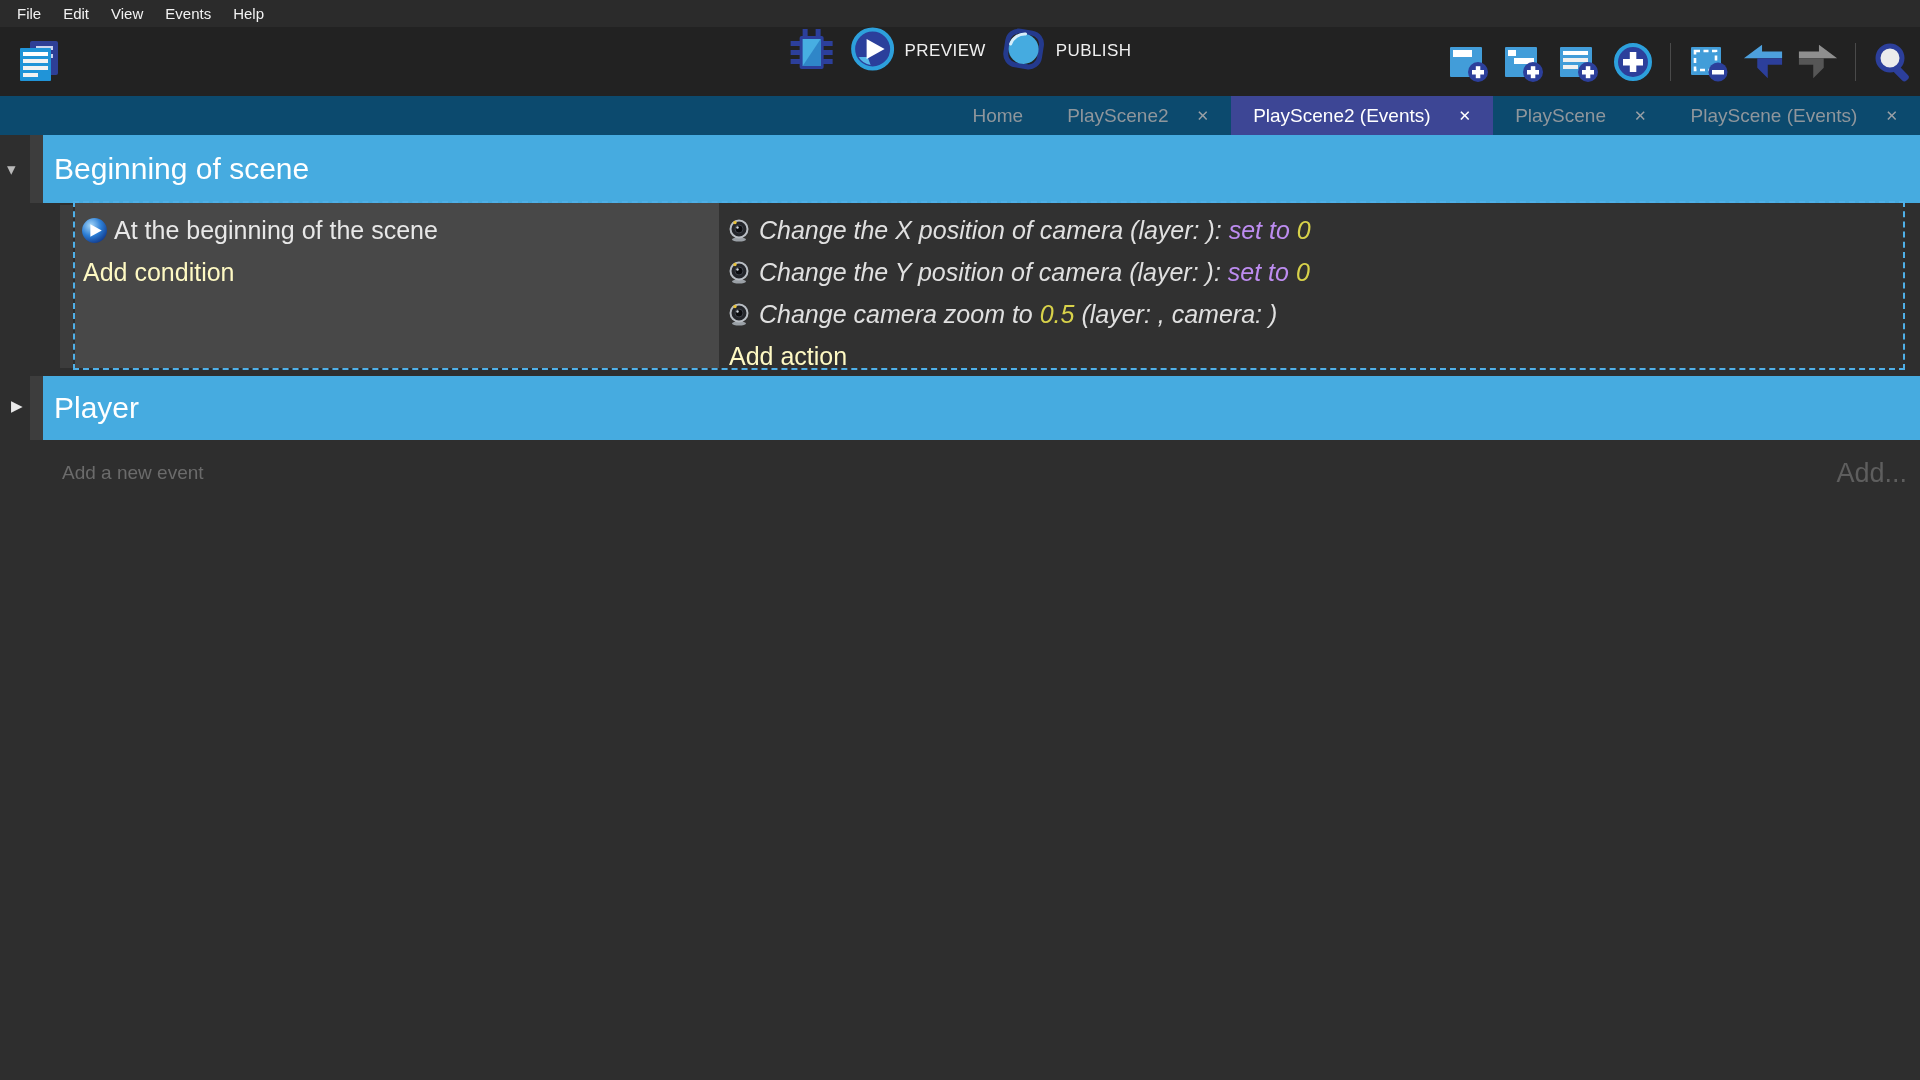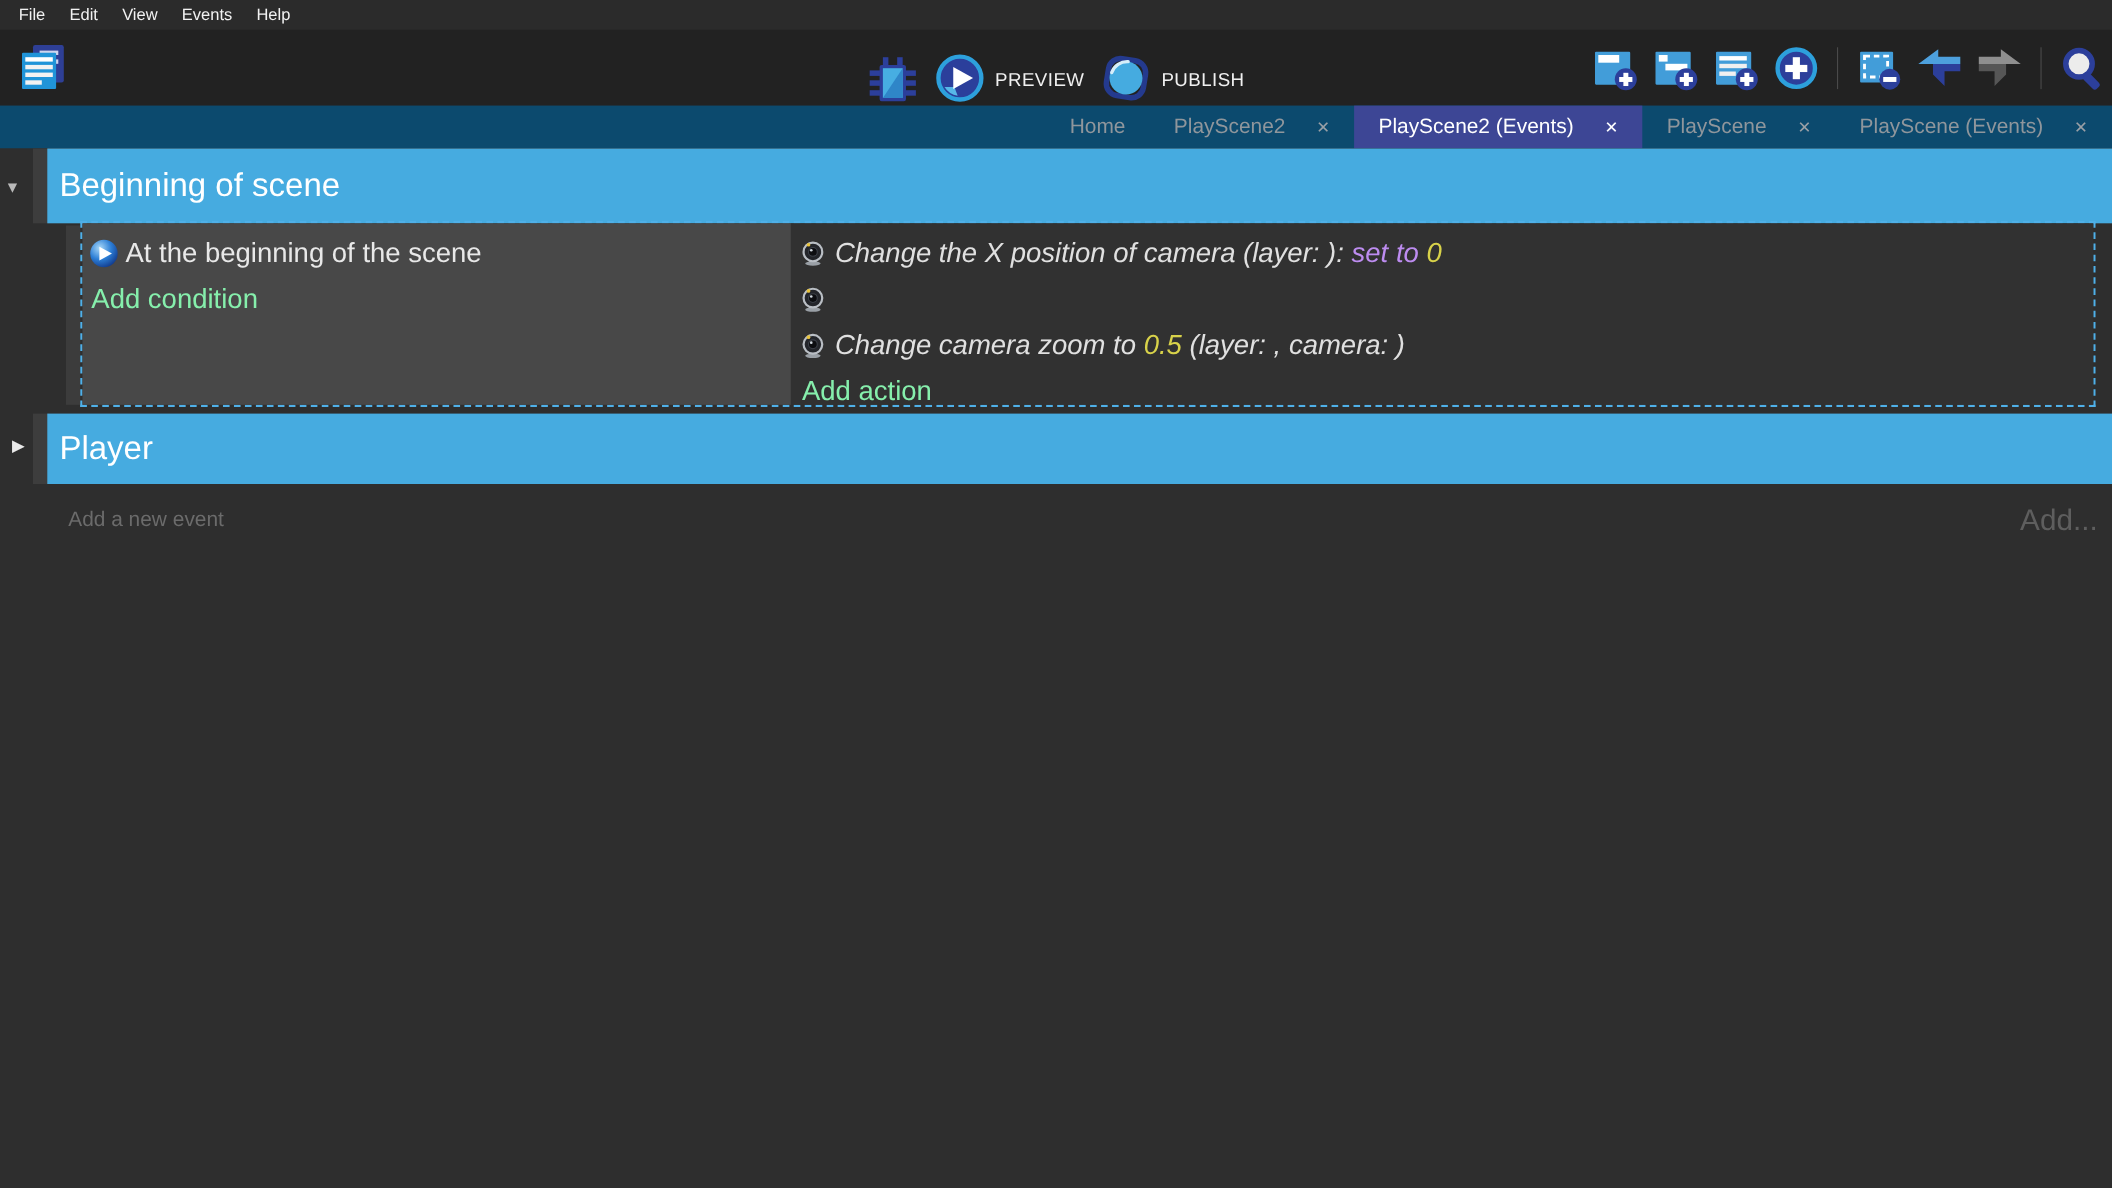--- a/index.html
+++ b/index.html
@@ -17,21 +17,21 @@
     background:#2b2b2b; display:flex; align-items:flex-end; padding-left:6px;
   }
   .menu-item { padding:0 11px; font-size:15px; color:#f2f2f2; line-height:27px; }
 
   
   .toolbar { position:absolute; top:27px; left:0; right:0; height:69px; background:#222222; }
   .pm-btn { position:absolute; left:16px; top:11px; width:47px; height:47px; }
   .pm-btn svg { width:47px; height:47px; display:block; }
   .toolbar-center {
     position:absolute; left:50%; top:0; height:69px; transform:translateX(-50%);
-    display:flex; align-items:flex-end; gap:16px;
+    display:flex; align-items:flex-start; gap:16px;
   }
   .icon-btn svg { display:block; }
   .label-btn { display:flex; align-items:center; gap:10px; }
   .label-btn .lbl { font-size:17px; color:#f0f0f0; letter-spacing:0.4px; }
   .toolbar-right {
     position:absolute; right:6px; top:0; height:69px;
     display:flex; align-items:center; gap:13px;
   }
   .tb-ic { width:42px; height:42px; display:block; }
   .sep { width:1px; height:38px; background:#4a4a4a; margin:0 3px; }
@@ -68,21 +68,21 @@
   .estrip { position:absolute; left:60px; top:70px; width:13px; height:163px; background:#3c3c3c; }
 
   .event {
     position:absolute; left:73px; top:66px; width:1832px; height:169px;
     border:2px dashed #4fb0e8; display:flex;
   }
   .cond { width:644px; background:#484848; padding:6px 0 0 6px; }
   .crow { display:flex; align-items:center; height:42px; gap:6px; }
   .cicon svg { width:27px; height:27px; display:block; }
   .ctext { font-size:25px; color:#e8e8e8; }
-  .addrow { height:42px; display:flex; align-items:center; font-size:25px; color:#86efac; padding-left:2px; }
+  .addrow { height:42px; display:flex; align-items:center; font-size:25px; color:#fef9c3; padding-left:2px; }
   .acts { flex:1; background:#313131; padding:6px 0 0 8px; }
   .arow { display:flex; align-items:center; height:42px; gap:8px; }
   .aicon svg { width:24px; height:24px; display:block; }
   .atext { font-size:25px; color:#e0e0e0;font-style:italic; }
   .op  { color:#bd8cf0; }
   .val { color:#d8d24a; }
 
   .addevent {
     position:absolute; left:43px; top:316px; height:44px;
     display:flex; align-items:center; font-size:19px; color:#6b6b6b;margin-left:19px;
@@ -319,20 +319,21 @@
         <div class="arow">
           <span class="aicon">
             <svg viewBox="0 0 24 24">
               <ellipse cx="12" cy="21.5" rx="7" ry="2" fill="#9aa0a6"></ellipse>
               <circle cx="12" cy="11" r="8.5" fill="#23252a" stroke="#b9bec4" stroke-width="2"></circle>
               <circle cx="12" cy="11" r="4" fill="#0c0d10" stroke="#3c4048" stroke-width="1"></circle>
               <circle cx="10.5" cy="9.5" r="1.2" fill="#cfd6dd"></circle>
               <circle cx="8" cy="4.5" r="1.7" fill="#e8c33c"></circle>
             </svg>
           </span>
+          <span class="atext"><span>Change the Y position of camera (layer: ): </span><span class="op">set to</span> <span class="val">0</span></span>
         </div>
         <div class="arow">
           <span class="aicon">
             <svg viewBox="0 0 24 24">
               <ellipse cx="12" cy="21.5" rx="7" ry="2" fill="#9aa0a6"></ellipse>
               <circle cx="12" cy="11" r="8.5" fill="#23252a" stroke="#b9bec4" stroke-width="2"></circle>
               <circle cx="12" cy="11" r="4" fill="#0c0d10" stroke="#3c4048" stroke-width="1"></circle>
               <circle cx="10.5" cy="9.5" r="1.2" fill="#cfd6dd"></circle>
               <circle cx="8" cy="4.5" r="1.7" fill="#e8c33c"></circle>
             </svg>

